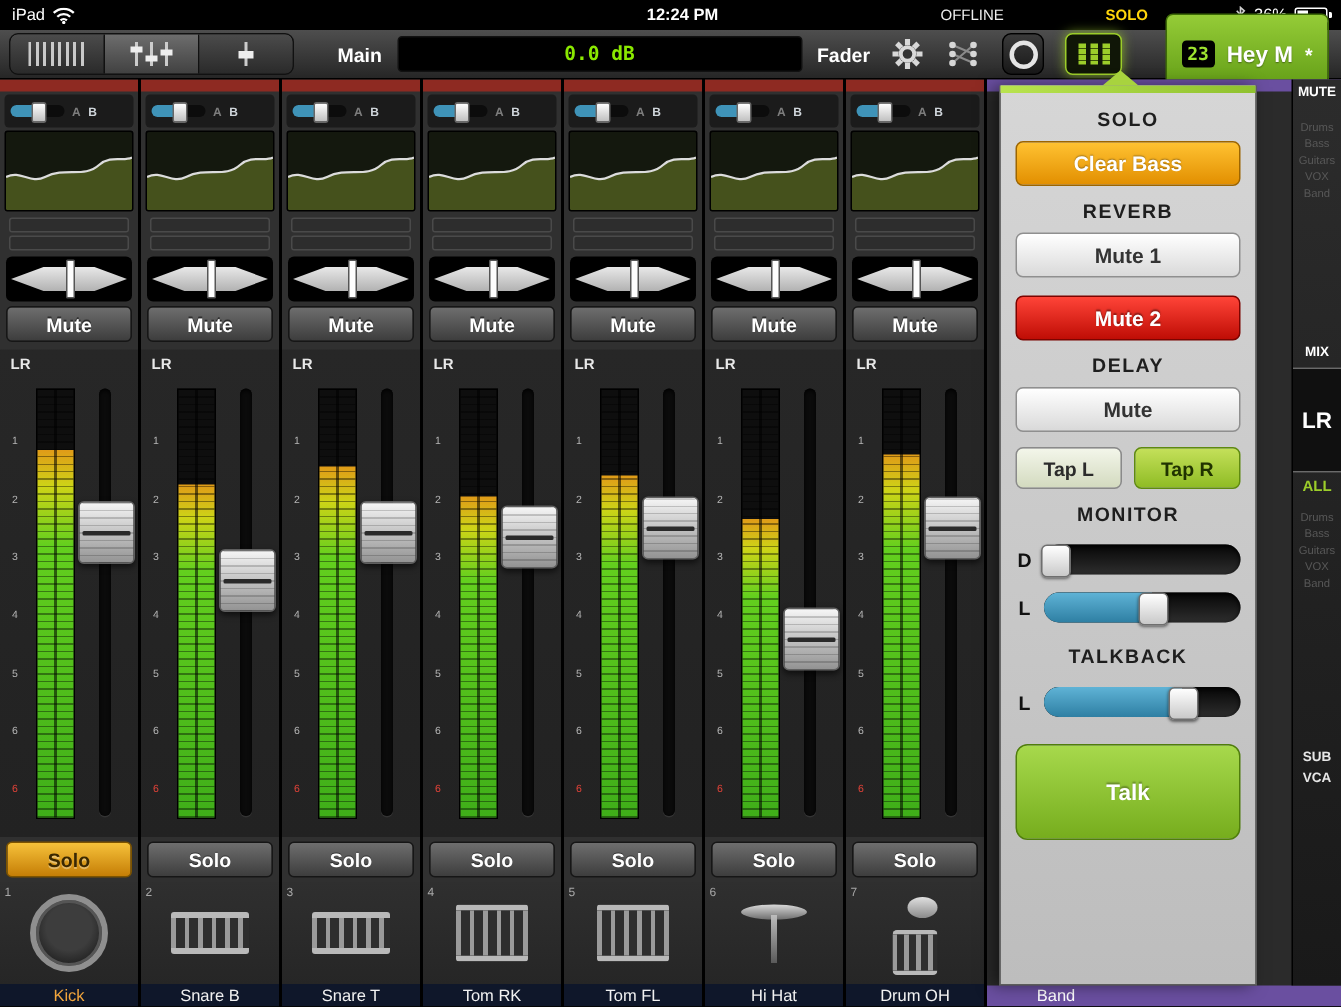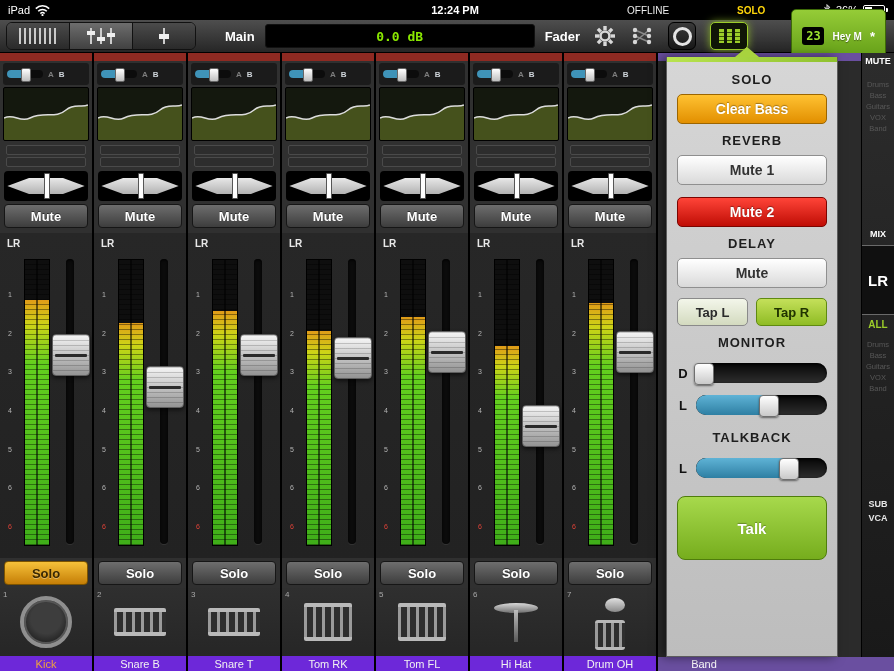--- a/index.html
+++ b/index.html
@@ -38,21 +38,21 @@
   .rec-ring{width:13px;height:13px;border:3px solid #e4e4e4;border-radius:50%;}
   .meter-btn{width:36px;height:26px;border-radius:5px;background:#101607;border:1px solid #9ccd2a;
              box-shadow:0 0 8px rgba(156,205,42,.8);display:flex;align-items:center;justify-content:center;gap:3px;}
   .meter-btn i{display:block;width:5px;height:14px;
                background:repeating-linear-gradient(180deg,#9ccd2a 0 3px,#3a5207 3px 4px);}
   .snap-btn{height:26px;margin-left:6px;margin-right:8px;padding:13px 10px;display:flex;align-items:center;gap:8px;
             background:linear-gradient(#95cc37,#5f9a14);border:1px solid #3d6a07;border-radius:5px;}
   .snap-num{min-width:22px;height:18px;background:#000;border-radius:3px;color:#9ee32f;
             font-family:"DejaVu Sans Mono",monospace;font-size:12px;font-weight:bold;
             display:flex;align-items:center;justify-content:center;}
-  .snap-name{color:#fff;font-weight:bold;font-size:10px;text-shadow:0 1px 1px rgba(0,0,0,.4);}
+  .snap-name{color:#fff;font-weight:bold;font-size:15px;text-shadow:0 1px 1px rgba(0,0,0,.4);}
   .snap-dirty{color:#fff;font-weight:bold;font-size:13px;}
 
   
   .main{position:absolute;top:53px;left:0;right:0;bottom:0;}
   .strips{position:absolute;left:0;top:0;bottom:0;width:658px;display:flex;gap:2px;background:#000;}
 
   
   .strip{width:92px;flex:0 0 92px;background:#303030;display:flex;flex-direction:column;overflow:hidden;}
   .color-bar{height:8px;background:#8e2a22;}
   .gain-row{height:22px;margin:2px 3px 2px;background:#1b1b1b;border-radius:3px;
@@ -112,21 +112,21 @@
   .icon-hihat::before{content:"";position:absolute;left:50%;top:9px;transform:translateX(-50%);
        width:44px;height:10px;border-radius:50%;background:linear-gradient(#d8d8d8,#6f6f6f);}
   .icon-hihat::after{content:"";position:absolute;left:50%;top:16px;transform:translateX(-50%);
        width:4px;height:32px;background:linear-gradient(#bdbdbd,#5a5a5a);}
   .icon-mic::before{content:"";position:absolute;left:50%;top:26px;transform:translateX(-50%);
        width:30px;height:24px;border-radius:3px;
        background:repeating-linear-gradient(90deg,#9a9a9a 0 3px,#2e2e2e 3px 8px);
        border-top:3px solid #b9b9b9;border-bottom:3px solid #b9b9b9;}
   .icon-mic::after{content:"";position:absolute;left:42%;top:4px;width:20px;height:14px;border-radius:50%;
        background:linear-gradient(#e0e0e0,#8a8a8a);}
-  .name-bar{height:15px;background:#6d28d9;color:#f1f1f1;font-size:11px;display:flex;
+  .name-bar{height:15px;background:#0f172a;color:#f1f1f1;font-size:11px;display:flex;
             align-items:center;justify-content:center;}
 
   
   .synth-strip{position:absolute;left:658px;right:0;top:0;bottom:0;background:#2b2b2b;}
   .synth-color{position:absolute;left:0;right:0;top:0;height:8px;background:#6a4fa0;}
   .synth-name{position:absolute;left:0;right:0;bottom:0;height:14px;background:#6a4fa0;}
   .synth-name span{position:absolute;left:0;width:92px;top:0;bottom:0;display:flex;align-items:center;
                    justify-content:center;color:#fff;font-size:11px;}
 
   

